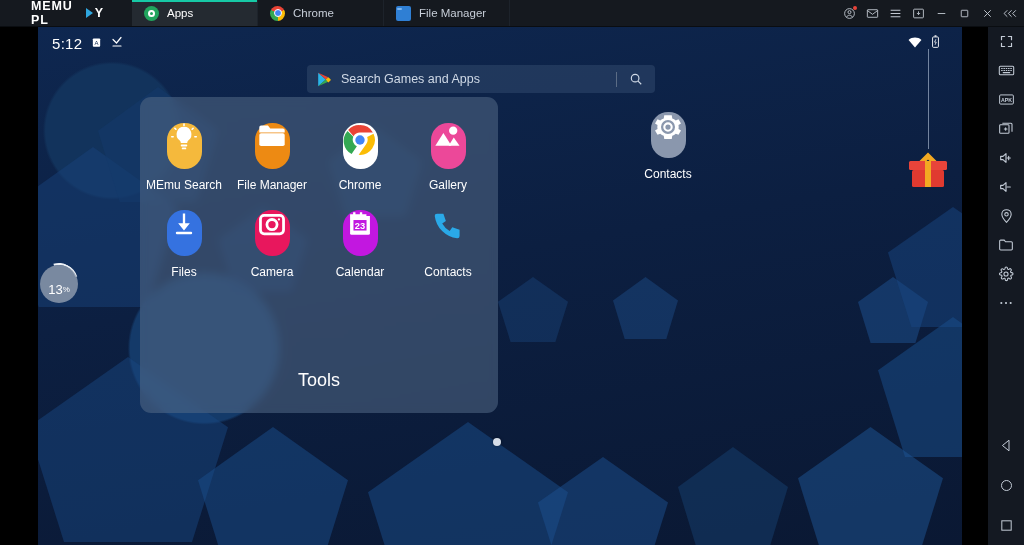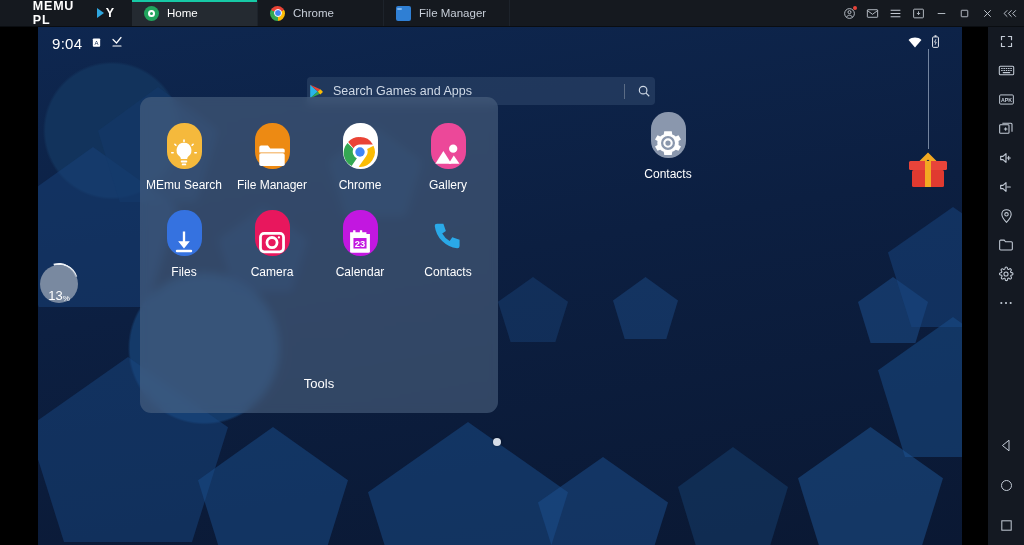--- a/index.html
+++ b/index.html
@@ -10,21 +10,21 @@
     -webkit-font-smoothing:antialiased;
   }
   #app { position:relative; width:1024px; height:545px; background:#0d1117; }
 
   
   .titlebar {
     position:absolute; left:0; top:0; width:1024px; height:27px;
     background:#15191f; display:flex; align-items:stretch;
     border-bottom:1px solid #0a0d11;
   }
-  .brand { display:flex; gap:10px; padding:0 17px 0 8px; width:132px; flex:0 0 132px; }
+  .brand { display:flex; gap:10px; padding:0 28px 0 8px; width:132px; flex:0 0 132px; }
   .brand-logo { width:15px; height:15px; position:relative; }
   .brand-logo .pent {
     width:15px;height:15px;
     background:conic-gradient(from 200deg,#19b0e8,#2ecf6a,#f0c419,#e8553a,#7a4fd6,#19b0e8);
     clip-path:polygon(50% 0%,100% 36%,82% 95%,18% 95%,0% 36%);
   }
   .brand-text { font-size:12.5px; font-weight:bold; color:#fff; letter-spacing:.8px; display:flex; align-items:center; gap:1px;}
   .brand-text .play-tri { display:inline-block; width:0;height:0;
     border-left:7px solid #2fa7e0; border-top:5px solid transparent; border-bottom:5px solid transparent; margin:0 1px;}
 
@@ -73,53 +73,53 @@
   .statusbar { position:absolute; left:0; top:0; width:100%; height:32px;
     display:flex; align-items:center; justify-content:space-between; padding:0 22px 0 14px; }
   .sb-left { display:flex; align-items:center; gap:9px; color:#fff; }
   .sb-time { font-size:15px; letter-spacing:.3px; }
   .sb-right { display:flex; align-items:center; gap:9px; }
 
   
   .searchbar {
     position:absolute; left:269px; top:38px; width:348px; height:28px;
     background:rgba(38,62,97,.78); border-radius:4px;
-    display:flex; align-items:center; padding:0 2px; gap:10px;margin-top:12px;
+    display:flex; align-items:center; padding:0 10px; gap:10px;
   }
   .play-ico { width:14px;height:15px; flex:0 0 14px; position:relative; }
   .search-text { flex:1; font-size:12.5px; color:#cfd9e6; }
   .search-div { width:1px; height:15px; background:#5b6c85; }
   .search-mag { width:18px; display:flex; align-items:center; justify-content:center; color:#cfd9e6;}
 
   
   .folder {
     position:absolute; left:102px; top:70px; width:358px; height:316px;
     background:rgba(84,106,135,.55); border-radius:11px;
     backdrop-filter:blur(4px);
   }
   .grid { padding:26px 0 0 0; display:flex; flex-wrap:wrap; }
   .cell { width:88px; display:flex; flex-direction:column; align-items:center; margin-bottom:18px; }
-  .appico { width:35px; height:46px; border-radius:17px; display:flex; align-items:flex-end; justify-content:center; }
+  .appico { width:35px; height:46px; border-radius:17px; display:flex; align-items:flex-start; justify-content:center; }
   .applabel { margin-top:9px; font-size:12px; color:#fff; white-space:nowrap; }
-  .folder-title { position:absolute; bottom:22px; left:0; width:100%; text-align:center; font-size:13px; color:#fff; }
+  .folder-title { position:absolute; bottom:22px; left:0; width:100%; text-align:center; font-size:18px; color:#fff; }
 
   .pagedot { position:absolute; left:455px; top:411px; width:8px; height:8px; border-radius:50%;
     background:#d6dde8; box-shadow:0 0 3px rgba(0,0,0,.4); }
 
   
   .desk-app { position:absolute; left:586px; top:85px; width:88px;
     display:flex; flex-direction:column; align-items:center; }
 
   
   .gift-string { position:absolute; left:890px; top:22px; width:1px; height:100px; background:rgba(200,215,235,.55); }
   .gift { position:absolute; left:866px; top:120px; width:48px; height:42px; }
 
   
   .pbadge { position:absolute; left:2px; top:238px; width:38px; height:38px; border-radius:50%;
-    background:rgba(140,153,172,.85); display:flex; align-items:flex-end; justify-content:center;
+    background:rgba(140,153,172,.85); display:flex; align-items:center; justify-content:center;
     color:#fff; font-size:13px; padding-top:10px; }
   .pbadge .pct { font-size:8px; }
   .pbadge-arc { position:absolute; left:2px; top:236px; width:38px; height:38px; border-radius:50%;
     border:2px solid transparent; border-top-color:#eef2f7; transform:rotate(28deg); }
 
   
   .sidebar { position:absolute; right:0; top:27px; width:36px; height:518px;
     background:#141922; display:flex; flex-direction:column; align-items:center; }
   .sb-btn { width:36px; height:29px; display:flex; align-items:center; justify-content:center;
     color:#c3cbd6; }
@@ -138,21 +138,21 @@
       <span class="brand-text">
         <span>MEMU PL</span>
           <span class="play-tri"></span>
           <span>Y</span>
       </span>
     </div>
 
     <div class="tabs">
       <div class="tab active">
         <span class="tab-ico ico-home"></span>
-        <span>Home</span>
+        <span>Apps</span>
       </div>
       <div class="tab">
         <span class="tab-ico ico-chrome"></span>
         <span>Chrome</span>
       </div>
       <div class="tab">
         <span class="tab-ico ico-fm"></span>
         <span>File Manager</span>
       </div>
     </div>
@@ -220,21 +220,21 @@
       <div class="pent-bg" style="left:820px;top:250px;width:70px;height:66px;background:#1d5291;"></div>
       <div class="pent-bg" style="left:850px;top:180px;width:130px;height:120px;background:#174681;"></div>
       <div class="pent-bg" style="left:840px;top:290px;width:150px;height:140px;background:#1a4f8d;"></div>
       <div class="pent-bg" style="left:760px;top:400px;width:145px;height:135px;background:#1d5696;"></div>
       <div class="pent-bg" style="left:640px;top:420px;width:110px;height:105px;background:#15406f;"></div>
       <div class="pent-bg" style="left:500px;top:430px;width:130px;height:120px;background:#1c5090;"></div>
       <div class="pent-bg" style="left:180px;top:180px;width:90px;height:85px;background:#123669;"></div>
 
       <div class="statusbar">
         <div class="sb-left">
-          <span class="sb-time">9:04</span>
+          <span class="sb-time">5:12</span>
           <span>
             <svg width="11" height="11" viewBox="0 0 24 24">
                 <rect x="4" y="3" width="16" height="18" rx="2" fill="#fff"></rect>
                 <text x="12" y="17" font-size="13" text-anchor="middle" fill="#0e2750" font-family="Liberation Sans">A</text>
               </svg>
           </span>
           <span>
             <svg width="12" height="12" viewBox="0 0 24 24" stroke="#fff" stroke-width="2.4" fill="none" stroke-linecap="round">
               <path d="M4 7l7 7 9-11"></path>
                 <path d="M4 20h16"></path>

